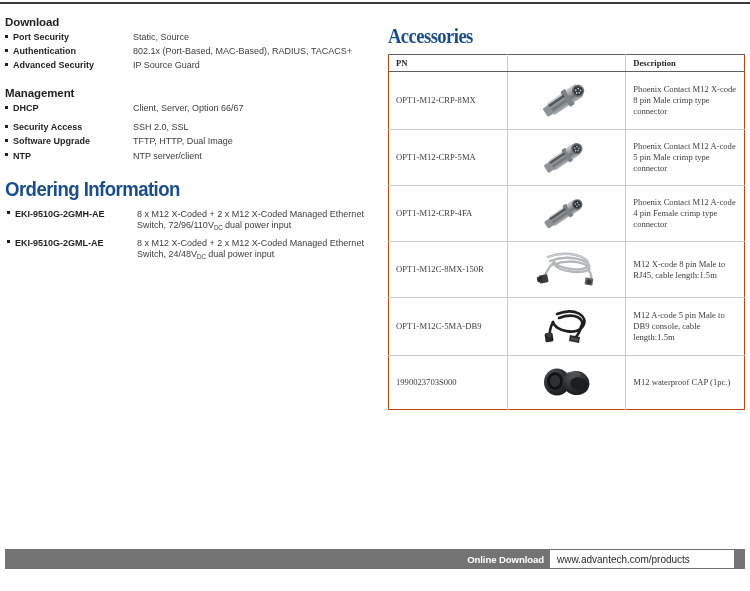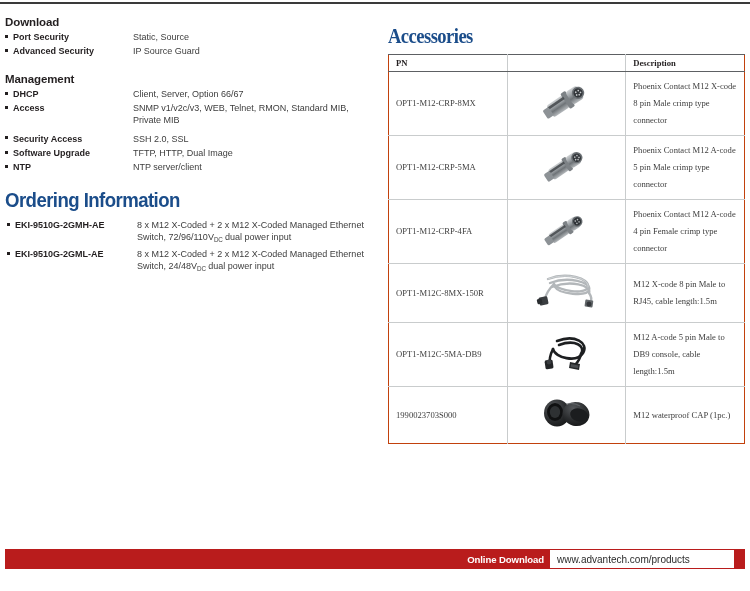--- a/index.html
+++ b/index.html
@@ -145,40 +145,40 @@
     border-top: 1.6px solid #5d6063;
     border-bottom: 1.6px solid #5d6063;
     background: #ffffff;
   }
   .acc-table td {
     font-size: 8.6px;
     color: #3d3d3d;
     padding: 6px 7px 6px 7px;
     border-bottom: 1px solid #c9cccd;
     vertical-align: middle;
-    line-height: 17px;
+    line-height: 11px;
   }
   .acc-table tr:last-child td { border-bottom: none; }
   .c-pn { width: 115px; border-right: 1px solid #c9cccd; }
   .c-img { width: 78px; border-right: 1px solid #c9cccd; text-align: center; padding: 4px 2px; }
   .c-desc { width: 160px; }
   .th-img { border-right: 1px solid #c9cccd !important; }
   .th-pn { border-right: 1px solid #c9cccd !important; }
 
   
   .art { display: inline-block; line-height: 0; }
 
   
   .footer-bar {
     position: absolute;
     left: 5px;
     top: 549px;
     width: 740px;
     height: 20px;
-    background: #b91c1c;
+    background: #737373;
   }
   .footer-inner {
     position: absolute;
     right: 11px;
     top: 0;
     height: 20px;
     display: flex;
     align-items: center;
   }
   .footer-label {
@@ -213,45 +213,45 @@
       <table class="spec-table">
         <tbody>
             <tr>
           <td class="spec-label">
             <span class="bull"></span><span>Port Security</span>
           </td>
           <td class="spec-value">Static, Source</td>
         </tr>
         <tr>
           <td class="spec-label">
+            <span class="bull"></span><span>Authentication</span>
+          </td>
+          <td class="spec-value">802.1x (Port-Based, MAC-Based), RADIUS, TACACS+</td>
+        </tr>
+        <tr>
+          <td class="spec-label">
             <span class="bull"></span><span>Advanced Security</span>
           </td>
           <td class="spec-value">IP Source Guard</td>
         </tr>
       </tbody>
         </table>
     </div>
 
     <div class="sec-gap"></div>
 
     <div>
       <div class="sec-head">Management</div>
       <table class="spec-table">
         <tbody>
             <tr>
           <td class="spec-label">
             <span class="bull"></span><span>DHCP</span>
           </td>
           <td class="spec-value">Client, Server, Option 66/67</td>
-        </tr>
-        <tr>
-          <td class="spec-label">
-            <span class="bull"></span><span>Access</span>
-          </td>
-          <td class="spec-value">SNMP v1/v2c/v3, WEB, Telnet, RMON, Standard MIB, Private MIB</td>
         </tr>
         <tr class="gap-row">
               <td></td>
               <td></td>
             </tr>
         <tr>
           <td class="spec-label">
             <span class="bull"></span><span>Security Access</span>
           </td>
           <td class="spec-value">SSH 2.0, SSL</td>

